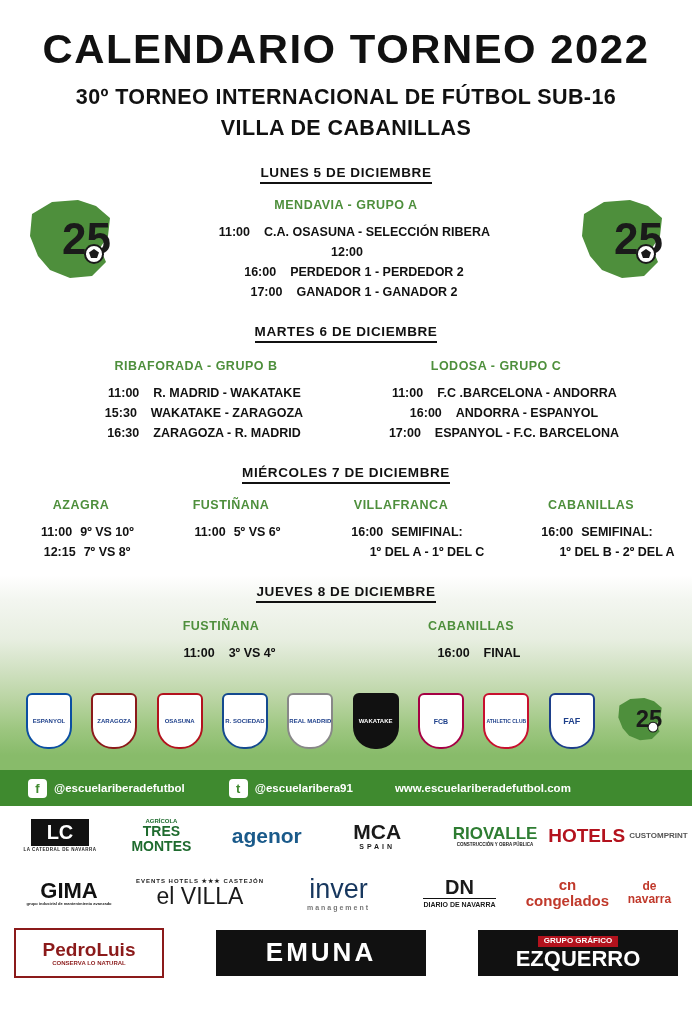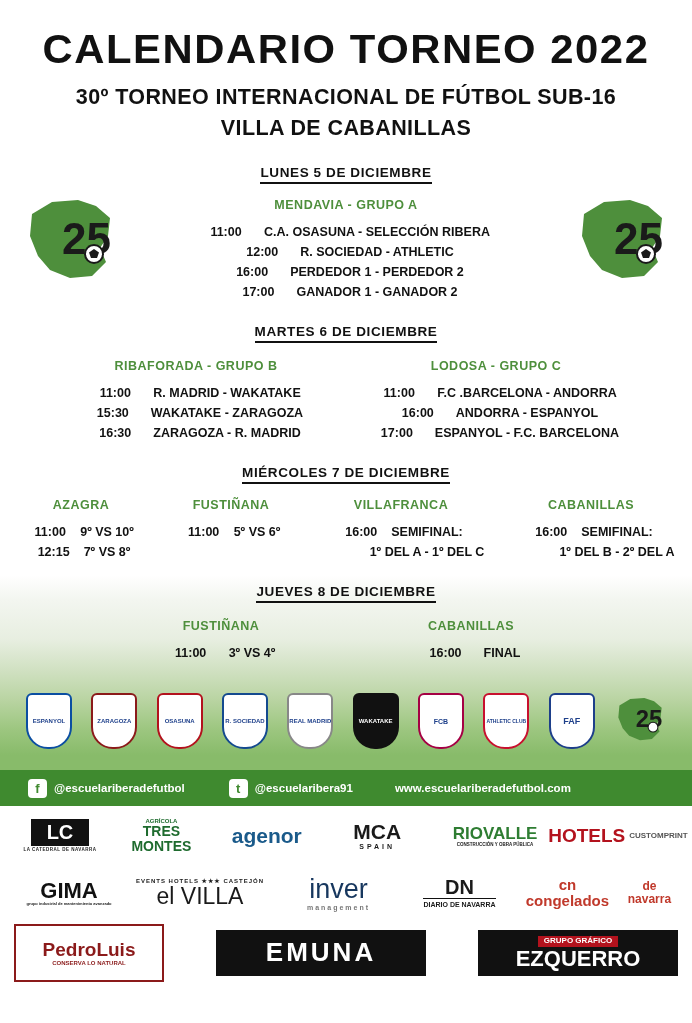--- a/index.html
+++ b/index.html
@@ -80,21 +80,21 @@
     letter-spacing:0.5px;
   }
   .match-row {
     display:flex;
     justify-content:center;
     font-size: 12.5px;
     font-weight: 700;
     color:#111;
     line-height: 20px;
   }
-  .mtime { width: 62px; text-align:center; padding-right:14px; color:#111; }
+  .mtime { width: 62px; text-align:right; padding-right:14px; color:#111; }
   .mtext { min-width: 0; white-space:nowrap; }
 
   .cols { display:flex; justify-content:center; }
   .col { }
 
   
   .socialbar {
     position:absolute;
     left:0; right:0;
     top: 770px;
@@ -178,21 +178,20 @@
     <div class="day-head">LUNES 5 DE DICIEMBRE</div>
     <div style="margin-top:14px;">
       <div class="group-name">MENDAVIA - GRUPO A</div>
       <div style="margin-top:10px;">
         <div class="match-row">
           <div class="mtime">11:00</div>
           <div class="mtext">C.A. OSASUNA - SELECCIÓN RIBERA</div>
         </div>
         <div class="match-row">
           <div class="mtime">12:00</div>
-          <div class="mtext">R. SOCIEDAD - ATHLETIC</div>
         </div>
         <div class="match-row">
           <div class="mtime">16:00</div>
           <div class="mtext">PERDEDOR 1 - PERDEDOR 2</div>
         </div>
         <div class="match-row">
           <div class="mtime">17:00</div>
           <div class="mtext">GANADOR 1 - GANADOR 2</div>
         </div>
       </div>
@@ -413,21 +412,21 @@
         <div style="font-size:20px;">DN</div>
         <div style="font-size:7px;border-top:1px solid #111;padding-top:2px;">DIARIO DE NAVARRA</div>
       </div>
       <div class="sp" style="width:160px;">
         <span style="font-size:15px;color:#c0392b;">cn congelados</span>
         <span style="font-size:12px;color:#c0392b;margin-left:4px;">de navarra</span>
       </div>
     </div>
 
     <div class="sprow" style="height:50px;">
-      <div class="sp" style="width:150px;height:58px;border:2px solid #8b1a1a;flex-direction:column;">
+      <div class="sp" style="width:150px;height:50px;border:2px solid #8b1a1a;flex-direction:column;">
         <div style="font-size:19px;color:#8b1a1a;">PedroLuis</div>
         <div style="font-size:6px;color:#8b1a1a;">CONSERVA LO NATURAL</div>
       </div>
       <div class="sp" style="width:210px;height:46px;background:#111;color:#fff;">
         <span style="font-size:26px;letter-spacing:3px;">EMUNA</span>
       </div>
       <div class="sp" style="width:200px;height:46px;background:#111;flex-direction:column;">
         <div style="font-size:8px;color:#fff;background:#b3121d;padding:1px 6px;">GRUPO GRÁFICO</div>
         <div style="font-size:22px;color:#fff;">EZQUERRO</div>
       </div>

